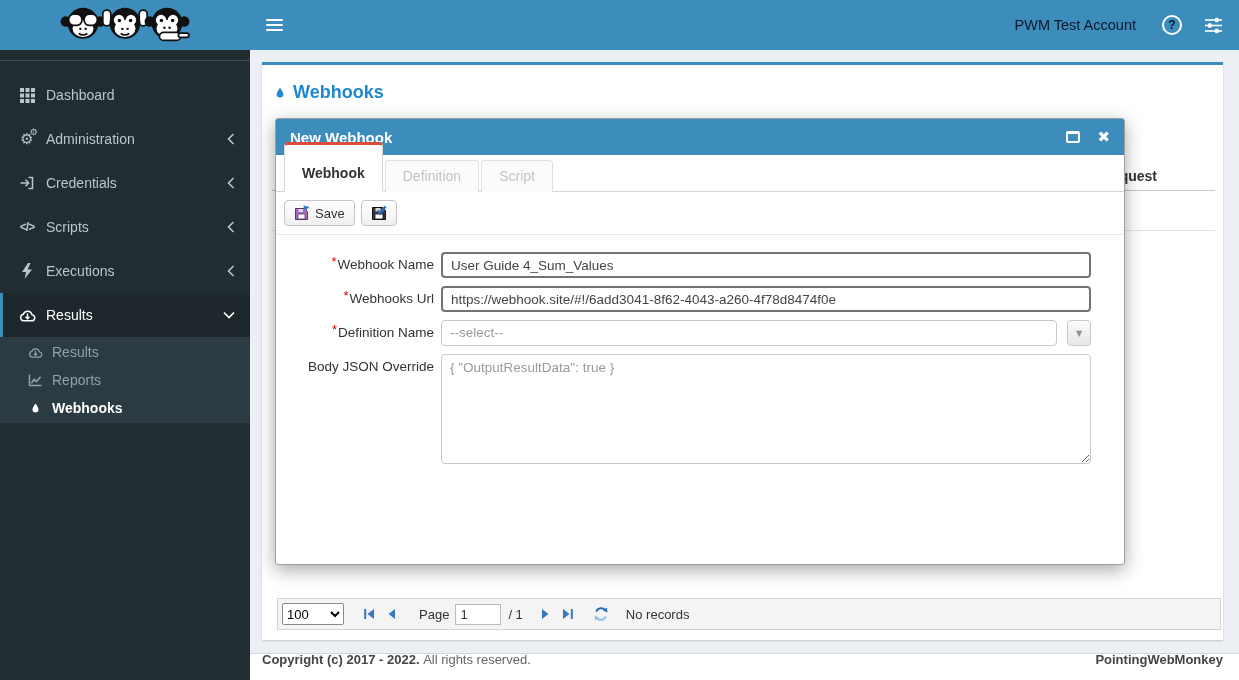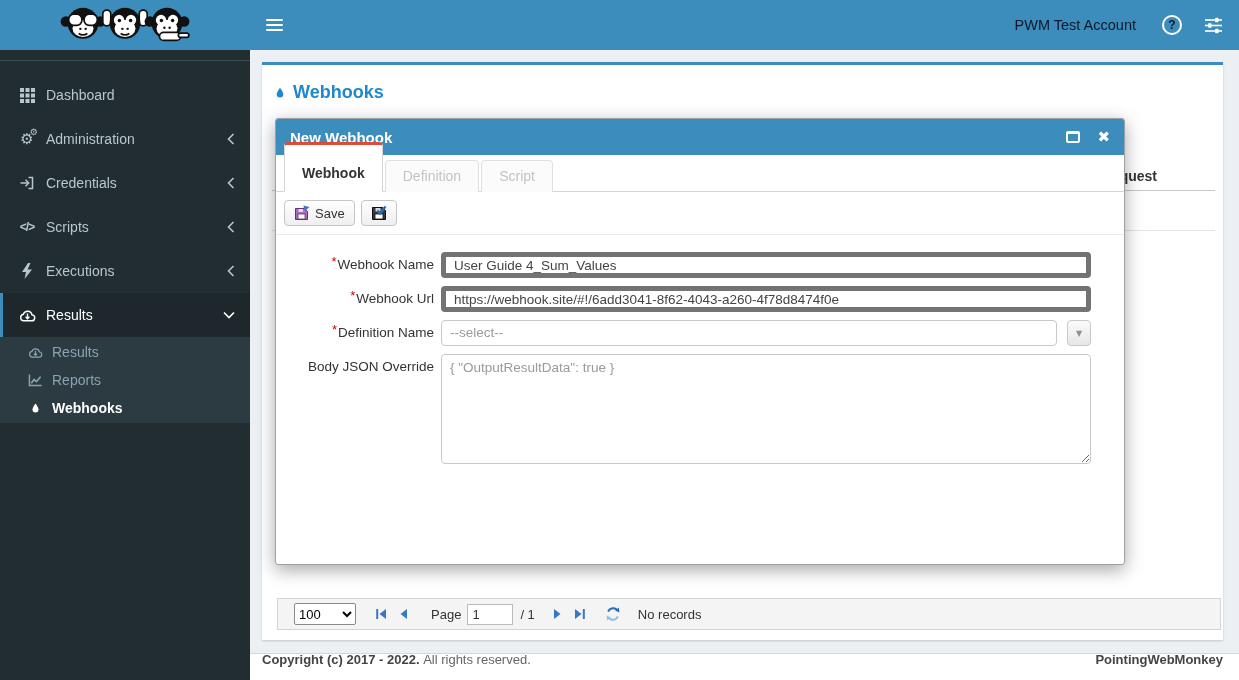--- a/index.html
+++ b/index.html
@@ -41,21 +41,21 @@
     border-top:3px solid #3c8dbc; box-shadow:0 1px 2px rgba(0,0,0,.18); z-index:1; }
   .card-header { display:flex; align-items:center; gap:7px; padding:17px 12px 10px; }
   .page-title { font-size:18px; font-weight:bold; color:#2088cf; margin:0; }
   .grid-col-header { position:absolute; top:103px; right:66px; font-weight:bold; font-size:14px; color:#333; }
   .grid-header-line { position:absolute; top:125px; left:10px; right:8px; border-bottom:1px solid #c8c8c8; }
   .grid-line2 { position:absolute; top:165px; left:10px; right:8px; border-bottom:1px solid #e3e3e3; }
 
   
   .pager { position:absolute; left:15px; right:2px; bottom:10px; height:32px; background:#f4f4f4;
     border:1px solid #d4d4d4; display:flex; align-items:center; font-size:13px; color:#333; }
-  .pager select { margin-left:16px; width:62px; height:22px; font-size:13px; border:1px solid #8a8a8a;
+  .pager select { margin-left:4px; width:62px; height:22px; font-size:13px; border:1px solid #8a8a8a;
     background:#fff; border-radius:2px; font-family:inherit; }
   .pgbtn { display:flex; align-items:center; cursor:pointer; }
   .pg-first { margin-left:18px; } .pg-prev { margin-left:9px; }
   .pg-label { margin-left:20px; }
   .pg-input { margin-left:6px; width:46px; height:21px; border:1px solid #bbb; font-size:13px; padding:0 4px;
     font-family:inherit; color:#333; }
   .pg-total { margin-left:7px; }
   .pg-next { margin-left:15px; } .pg-last { margin-left:9px; }
   .pg-refresh { margin-left:18px; }
   .pg-status { margin-left:17px; }
@@ -79,21 +79,21 @@
     border-bottom:none; border-radius:4px 4px 0 0; margin-right:2px; cursor:pointer; margin-bottom:-1px; }
   .tab.active { color:#333; font-weight:bold; background:#fff; border-color:#d5d5d5;
     border-top:3px solid #dd4b39; padding-top:20px; padding-bottom:10px; border-bottom:1px solid #fff; }
   .toolbar { padding:8px; border-bottom:1px solid #e9e9e9; display:flex; gap:6px; }
   .btn { display:inline-flex; align-items:center; gap:5px; padding:4px 9px; background:linear-gradient(#fefefe,#efefef);
     border:1px solid #c5c5c5; border-radius:4px; font-size:13px; color:#333; cursor:pointer; font-family:inherit; }
   .form { padding-top:17px; }
   .frow { display:flex; margin-bottom:8px; }
   .frow label { width:165px; text-align:right; font-size:13.5px; color:#333; padding-right:7px; line-height:26px; }
   .req { color:#d40000; font-size:13px; position:relative; top:-3px; margin-right:1px; }
-  .txt { width:650px; height:26px; border:5px solid #737373; border-radius:4px; padding:0 8px; font-size:13.5px;
+  .txt { width:650px; height:26px; border:2px solid #737373; border-radius:4px; padding:0 8px; font-size:13.5px;
     color:#444; font-family:inherit; }
   .combo { width:650px; height:26px; display:flex; gap:10px; cursor:pointer; }
   .combo-text { flex:1; border:1px solid #c8c8c8; border-radius:4px; background:#fff; color:#9a9a9a;
     font-size:13.5px; line-height:24px; padding:0 8px; }
   .combo-btn { width:24px; border:1px solid #c8c8c8; border-radius:4px; background:linear-gradient(#fbfbfb,#e7e7e7);
     display:flex; align-items:center; justify-content:center; color:#8f8f8f; font-size:8px;
     font-family:"DejaVu Sans",sans-serif; }
   .ta { width:650px; height:110px; border:1px solid #c8c8c8; border-radius:4px; padding:5px 8px; font-size:13.5px;
     color:#444; font-family:inherit; resize:vertical; }
   .txt::placeholder, .ta::placeholder { color:#9a9a9a; }
@@ -369,21 +369,21 @@
       </svg>
     </button>
   </div>
 
   <div class="form">
     <div class="frow">
       <label><span class="req">*</span><span>Webhook Name</span></label>
       <input class="txt" value="User Guide 4_Sum_Values" style="">
     </div>
     <div class="frow">
-      <label><span class="req">*</span><span>Webhook Url</span></label>
+      <label><span class="req">*</span><span>Webhooks Url</span></label>
       <input class="txt" value="https://webhook.site/#!/6add3041-8f62-4043-a260-4f78d8474f0e" style="">
     </div>
     <div class="frow">
       <label><span class="req">*</span><span>Definition Name</span></label>
       <div class="combo">
         <span class="combo-text">--select--</span>
         <span class="combo-btn">▼</span>
       </div>
     </div>
     <div class="frow">

